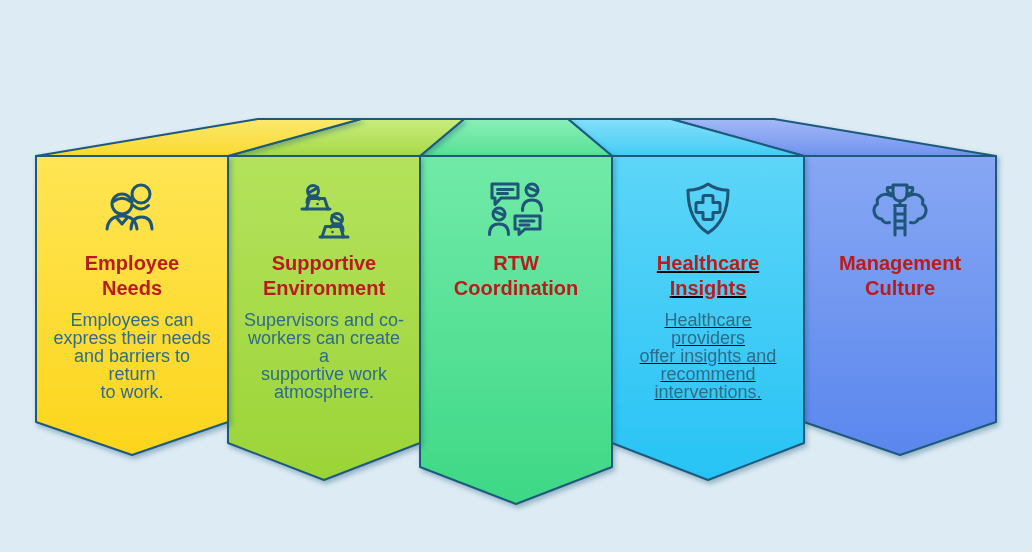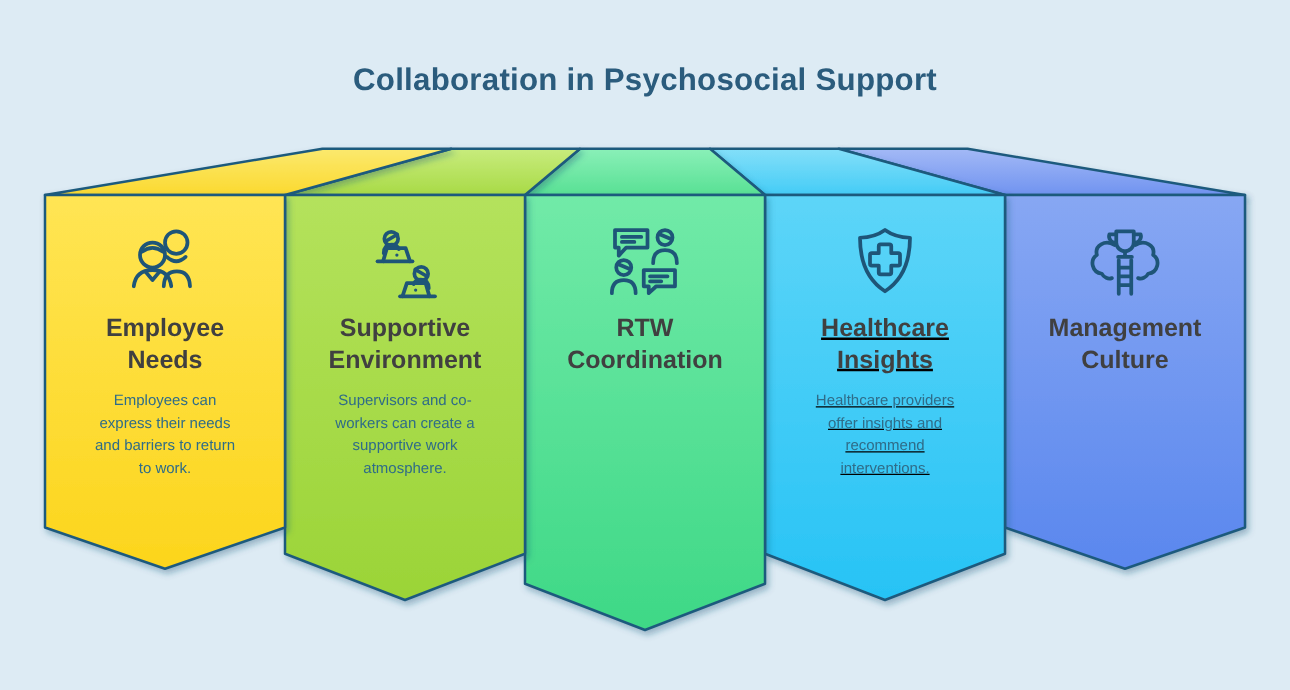--- a/index.html
+++ b/index.html
@@ -25,42 +25,41 @@
     position:absolute;
     width:192px;
     text-align:center;
     pointer-events:none;
   }
   .b-title{
     margin:0;
     font-size:20px;
     line-height:25px;
     font-weight:bold;
-    color:#404040;
+    color:#b91c1c;
     white-space:pre-line;
   }
   .b-desc{
     margin:0;
     padding:0 13px;
-    font-size:12px;
+    font-size:18px;
     line-height:18px;
     color:#2f6c88;
     white-space:pre-line;
     text-align:center;
   }
   .t0{left:36px;}  .t1{left:228px;} .t2{left:420px;} .t3{left:612px;text-decoration:underline;} .t4{left:804px;}
   .row-title{top:251px;}
   .row-desc{top:311px;}
 </style>
 <title>Collaboration in Psychosocial Support</title></head>
 <body>
 
 <div class="stage">
 
-  <h1 class="main-title">Collaboration in Psychosocial Support</h1>
 
   <svg class="graphic" width="1032" height="552" viewBox="0 0 1032 552">
     <defs>
       <filter id="shadow" x="-20%" y="-20%" width="140%" height="140%">
         <feDropShadow dx="2" dy="3" stdDeviation="2.5" flood-color="#1e5578" flood-opacity="0.38"></feDropShadow>
       </filter>
 
       <linearGradient id="f0" x1="0" y1="0" x2="0" y2="1">
         <stop offset="0" stop-color="#ffe554"></stop>
           <stop offset="1" stop-color="#fcd51c"></stop>

